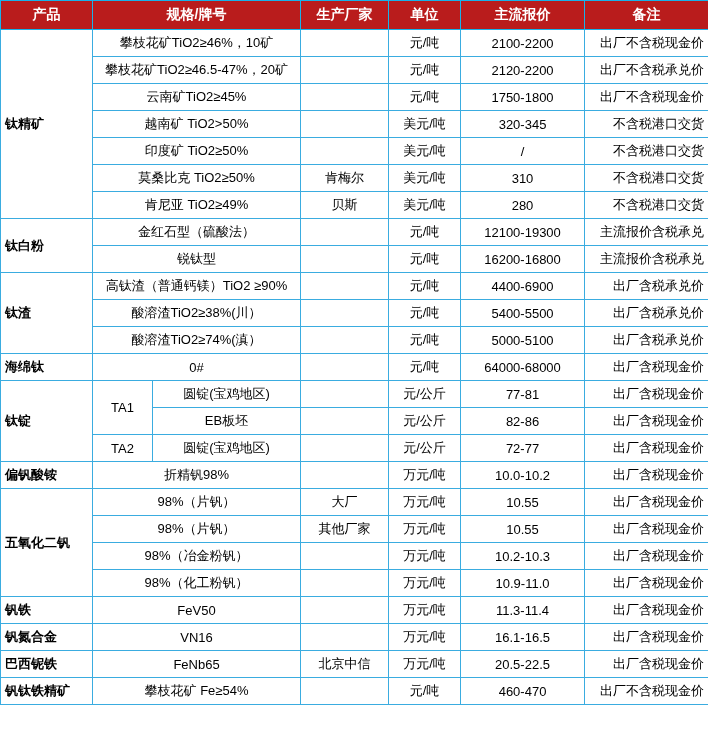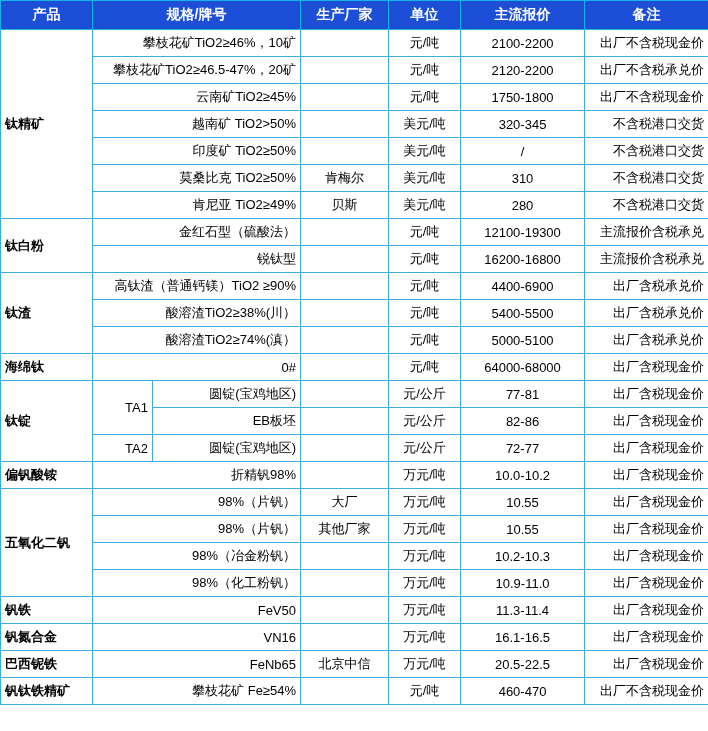--- a/index.html
+++ b/index.html
@@ -20,34 +20,34 @@
   }
   #price-table td, #price-table th {
     border: 1px solid #3aace0;
     font-size: 13px;
     height: 26px;
     padding: 0 4px;
     overflow: hidden;
     white-space: nowrap;
   }
   #price-table thead th {
-    background: #1d4ed8;
+    background: #b91c1c;
     color: #ffffff;
     font-weight: bold;
     text-align: center;
     font-size: 14px;
     height: 28px;
     border: 1px solid #18b2e8;
   }
   .c-prod {
     text-align: left;
     font-weight: bold;
   }
   .c-spec {
-    text-align: right;
+    text-align: center;
   }
   .c-maker, .c-unit, .c-price, .c-note {
     text-align: center;
   }
   .c-note {
     font-size: 12.5px;
     text-align: right;
   }
   .empty {
     background: #ffffff;

